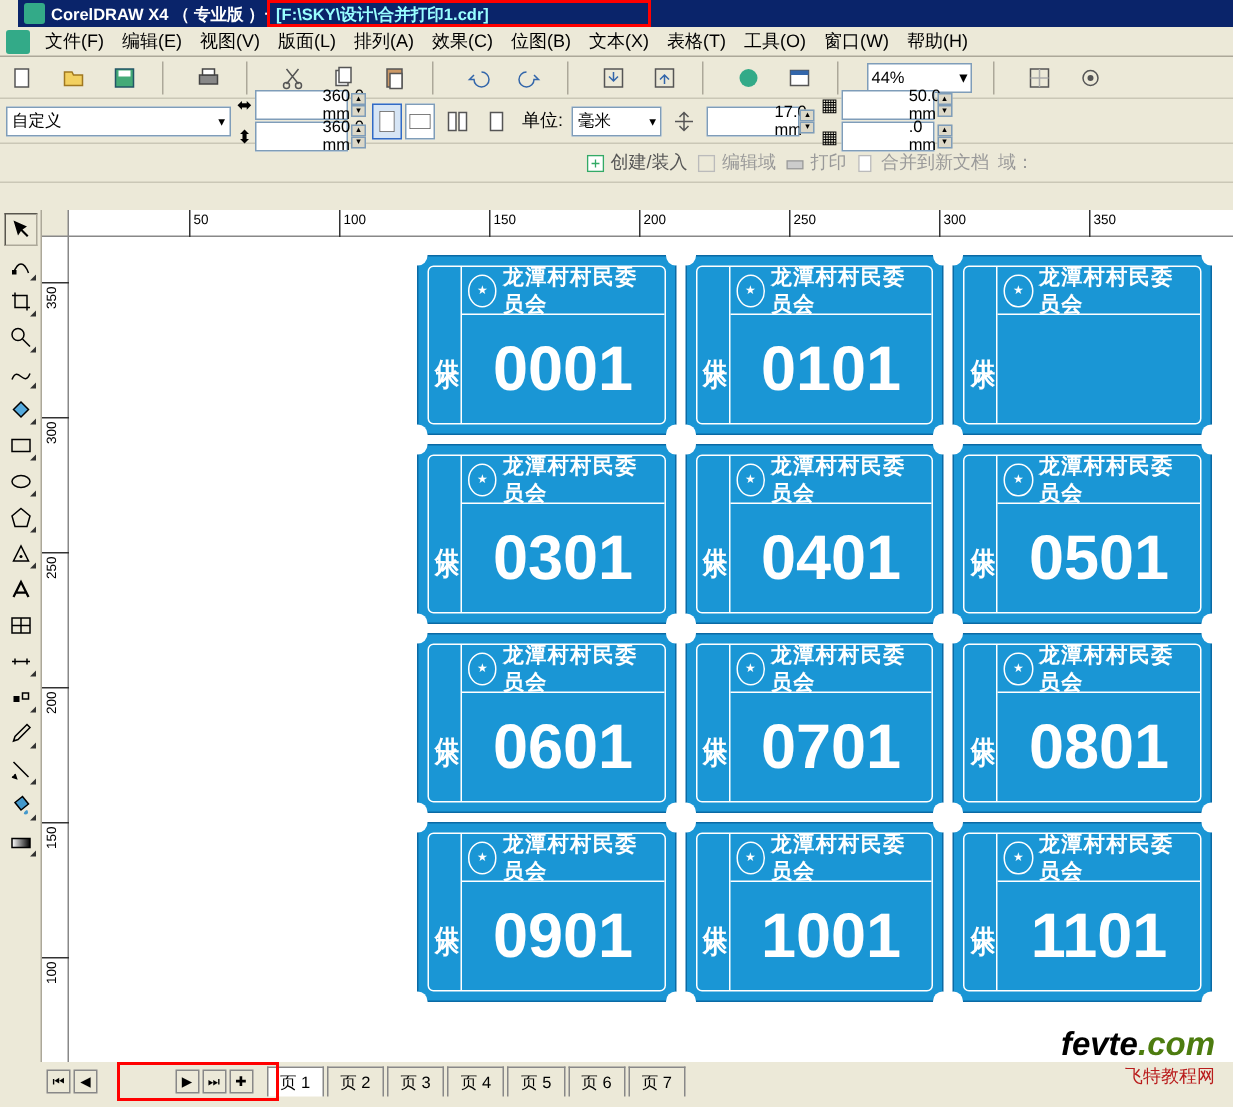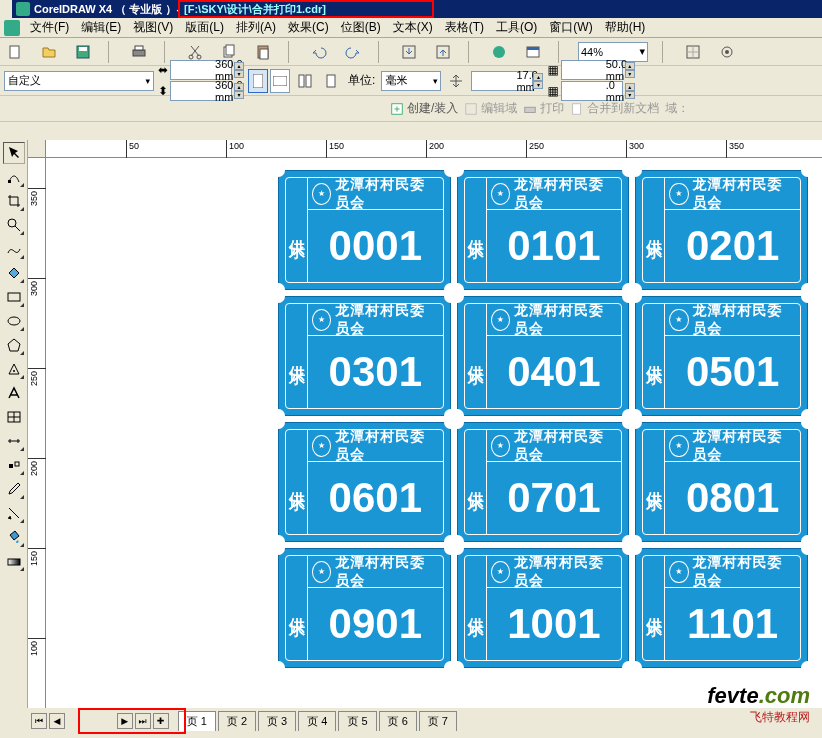--- a/index.html
+++ b/index.html
@@ -533,21 +533,20 @@
           <div class="notch n-tr"></div>
           <div class="notch n-bl"></div>
           <div class="notch n-br"></div>
     <div class="ticket-inner">
       <div class="ticket-side">供水</div>
       <div class="ticket-main">
         <div class="ticket-top">
           <div class="seal">★</div>
           <div class="title">龙潭村村民委员会</div>
         </div>
-        <div class="ticket-num">0201</div>
       </div>
     </div>
         </div>
         <div class="ticket">
     <div class="notch n-tl"></div>
           <div class="notch n-tr"></div>
           <div class="notch n-bl"></div>
           <div class="notch n-br"></div>
     <div class="ticket-inner">
       <div class="ticket-side">供水</div>

